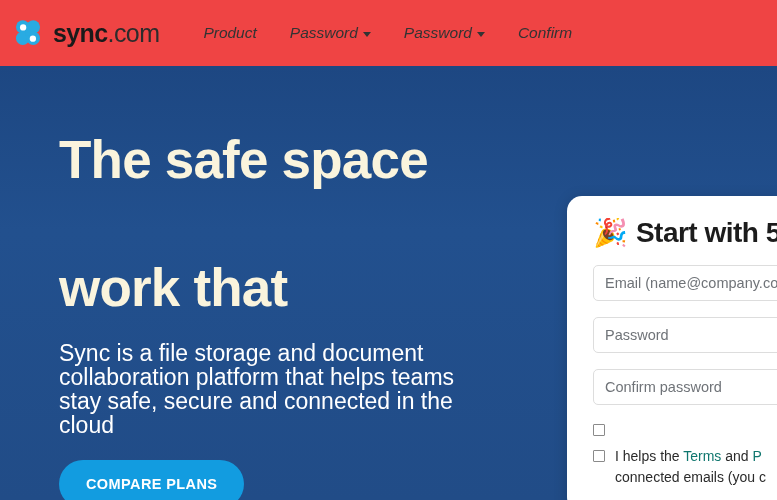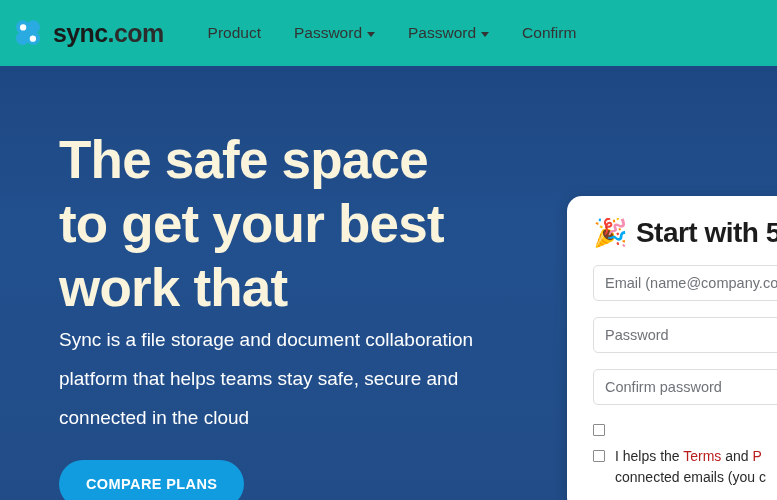--- a/index.html
+++ b/index.html
@@ -15,21 +15,21 @@
     background: #214c87;
     position: relative;
   }
 
   
   .navbar {
     position: absolute;
     top: 0; left: 0;
     width: 777px;
     height: 66px;
-    background: #14b8a6;
+    background: #ef4444;
     display: flex;
     align-items: center;
     padding-left: 10px;
     z-index: 30;
   }
 
   .brand {
     display: flex;
     align-items: center;
     gap: 7px;
@@ -50,29 +50,30 @@
     line-height: 1;
     white-space: nowrap;
     display: flex;
     align-items: baseline;
   }
   .brand-word .b-sync {
     font-weight: 700;
     color: #1a1a1a;
   }
   .brand-word .b-com {
-    font-weight: 700;
+    font-weight: 400;
     color: #2c2c2c;
   }
 
   .nav-links {
     display: flex;
     align-items: center;
     gap: 33px;
     list-style: none;
+    font-style: italic;
   }
 
   .nav-item {
     display: flex;
     align-items: center;
     gap: 5px;
     font-size: 15.5px;
     color: #333333;
     cursor: pointer;
     white-space: nowrap;
@@ -107,22 +108,23 @@
 
   .headline {
     font-size: 53px;
     line-height: 64px;
     font-weight: 700;
     color: #faf4dd;
     letter-spacing: -0.8px;
   }
 
   .subhead {
-    font-size: 19px;
-    line-height: 39px;
+    margin-top: 21px;
+    font-size: 23px;
+    line-height: 24px;
     color: #ffffff;
     font-weight: 400;
     max-width: 425px;
   }
 
   .cta-btn {
     margin-top: 23px;
     display: inline-flex;
     align-items: center;
     justify-content: center;
@@ -210,21 +212,21 @@
     border-radius: 1px;
     background: #fff;
     appearance: none;
     -webkit-appearance: none;
     cursor: pointer;
   }
 
   .check-text { white-space: nowrap; }
   .check-text.wrap { white-space: normal; }
 
-  .link { color: #b91c1c; text-decoration: none; cursor: pointer; }
+  .link { color: #0f766e; text-decoration: none; cursor: pointer; }
 </style>
 </head>
 <body>
 
 <header class="navbar">
 
   <a class="brand" href="#">
     <svg class="brand-mark" viewBox="0 0 48 48">
       <g fill="#29abe2">
         <circle cx="17" cy="16" r="9"></circle>
@@ -262,21 +264,21 @@
       </li>
     </ul>
   </nav>
 </header>
 
 <section class="hero">
 
   <div class="hero-copy">
     <h1 class="headline">
       <span>The safe space</span><br>
-      <span>to get your best</span><br>
+      <br>
       <span>work that</span>
     </h1>
 
     <p class="subhead">Sync is a file storage and document collaboration platform that helps teams stay safe, secure and connected in the cloud</p>
 
     <button class="cta-btn">COMPARE PLANS</button>
   </div>
 
   <div class="signup-card">
 

